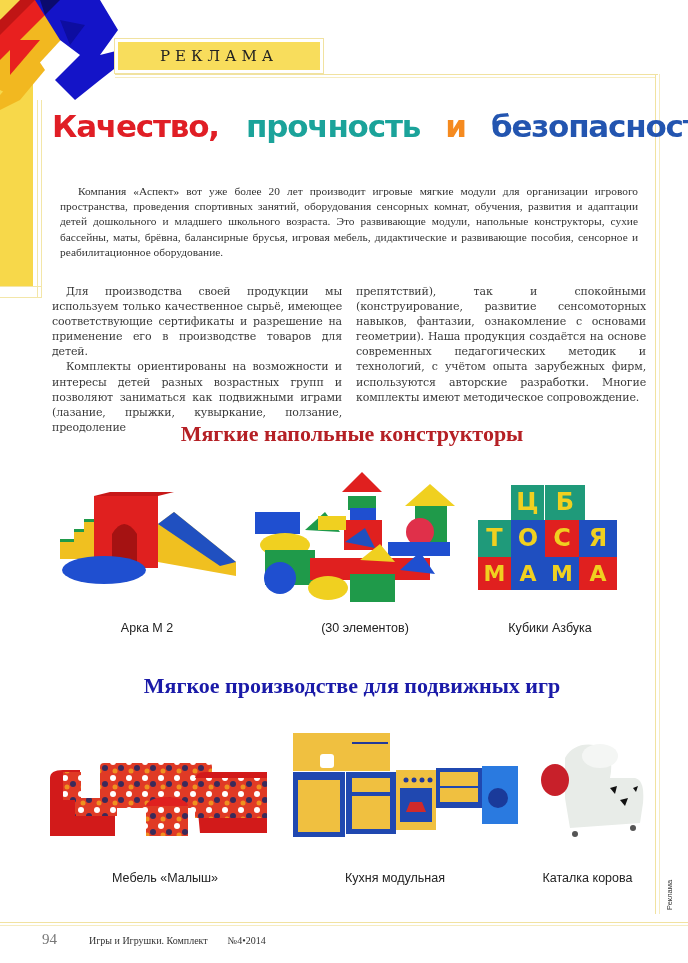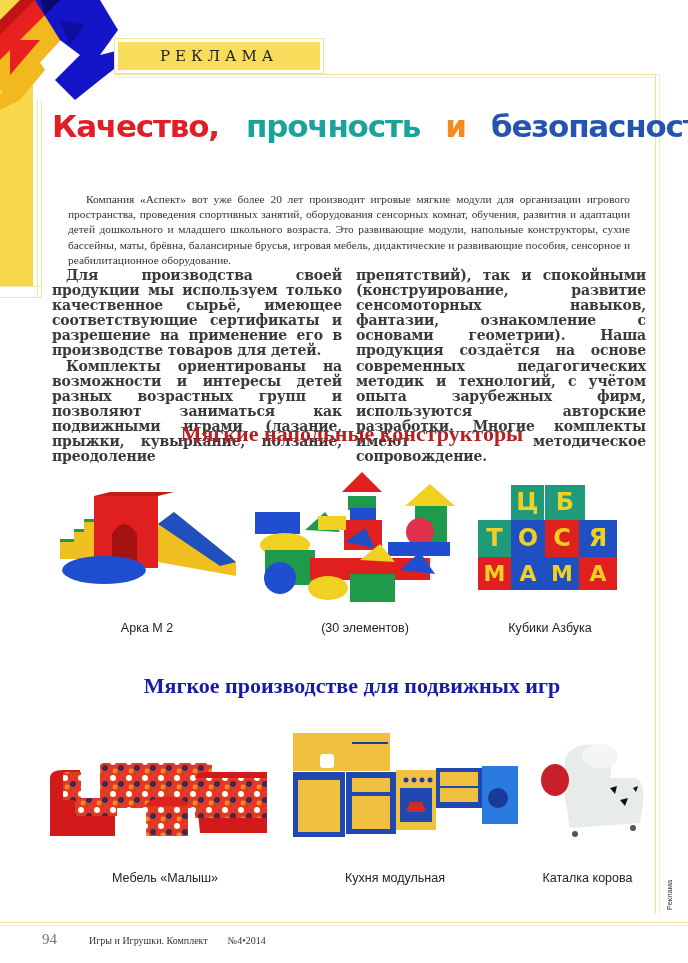--- a/index.html
+++ b/index.html
@@ -24,23 +24,23 @@
   .banner-inner { position: absolute; left: 3px; top: 3px; right: 3px; bottom: 3px; background: #f8dd5c; display:flex; align-items:center; justify-content:center; }
   .banner-text { font-family: "DejaVu Serif", serif; font-size: 15px; letter-spacing: 5px; color: #222; }
 
   .title { left: 52px; top: 108px; width: 600px; font-family: "DejaVu Sans", sans-serif; font-weight: bold; font-size: 31px; letter-spacing: -1.2px; white-space: nowrap; }
   .t-red { color: #e01e25; }
   .t-teal { color: #1ba39a; }
   .t-orange { color: #f58a1f; }
   .t-blue { color: #2355b0; }
 
   .intro { left: 52px; top: 176px; width: 594px; font-family: "Liberation Serif", serif; font-size: 11.4px; line-height: 15.2px; color: #333; text-align: justify; }
-  .intro p { margin: 16px; text-indent: 18px; }
-
-  .col { top: 268px; width: 290px; font-family: "DejaVu Serif", serif; font-size: 14px; line-height: 15.1px; color: #3a3a3a; text-align: justify; letter-spacing: -0.15px; font-weight: bold; }
+  .intro p { margin: 8px; text-indent: 18px; }
+
+  .col { top: 284px; width: 290px; font-family: "DejaVu Serif", serif; font-size: 11px; line-height: 15.1px; color: #3a3a3a; text-align: justify; letter-spacing: -0.15px; }
   .col p { margin: 0; text-indent: 14px; }
   .col-left { left: 52px; }
   .col-right { left: 356px; }
   .col-right p { text-indent: 0; }
 
   .section-h { font-family: "Liberation Serif", serif; font-weight: bold; font-size: 22px; text-align: center; width: 600px; left: 52px; }
   .h1 { top: 421px; color: #b52025; }
   .h2 { top: 673px; color: #1a1aa8; }
 
   .cap { font-family: "Liberation Sans", sans-serif; font-size: 12.5px; color: #222; text-align: center; line-height: 17px; }

